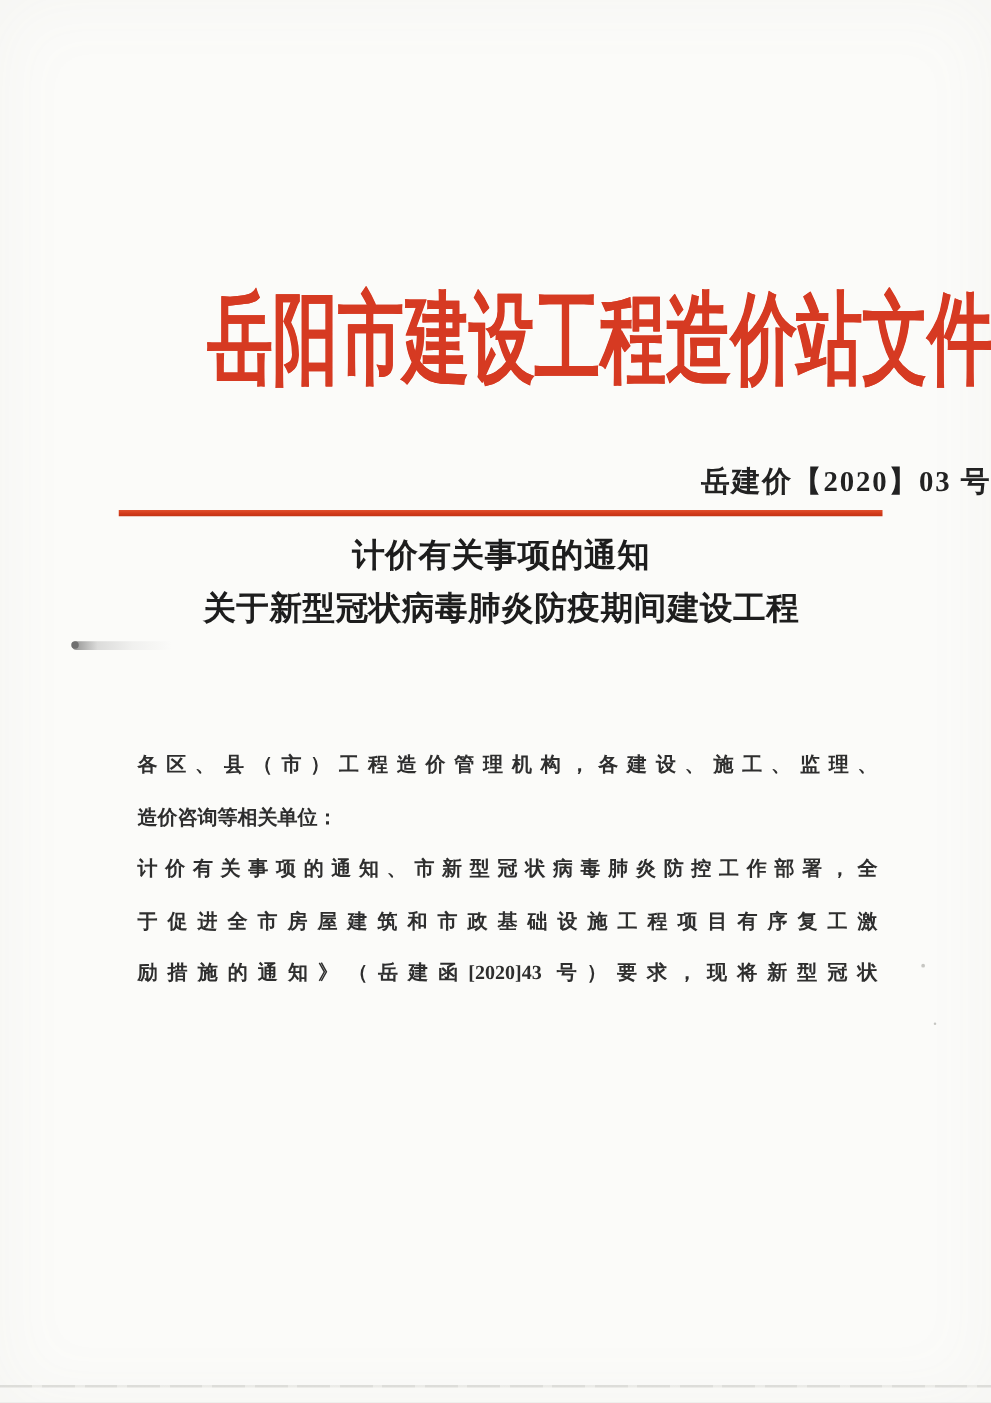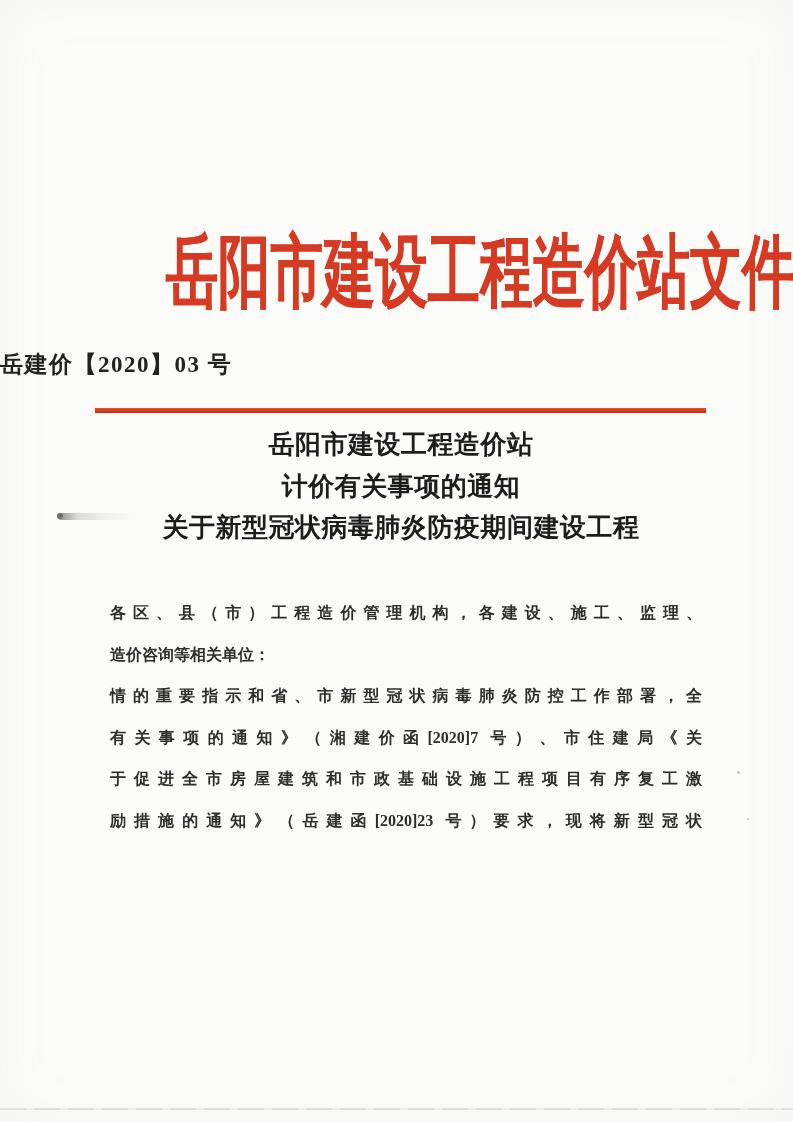--- a/index.html
+++ b/index.html
@@ -32,22 +32,22 @@
     font-size:80px;
     font-weight:700;
     color:var(--red);
     transform:scaleX(0.655);
     transform-origin:50% 50%;
     letter-spacing:0;
     text-shadow:0.5px 0 0 var(--red);
   }
   
   .docnum{
-    position:absolute;top:349px;left:0;right:0;
-    text-align:left;
+    position:absolute;top:370px;left:0;right:0;
+    text-align:right;
     font-size:23px;
     font-weight:600;
     color:#222;
     letter-spacing:1.5px;
   }
   
   .redline{
     position:absolute;top:408px;left:95px;
     width:611px;height:5px;
     background:linear-gradient(to bottom,#e1502e,var(--line-red) 55%,#c03315);
@@ -109,33 +109,31 @@
 
   <div class="agency">
     <span class="inner">岳阳市建设工程造价站文件</span>
   </div>
 
   <div class="docnum">岳建价【2020】03 号</div>
 
   <div class="redline"></div>
 
   <div class="title">
-      <div class="title-line">岳阳市建设工程造价站</div>
       <div class="title-line">计价有关事项的通知</div>
       <div class="title-line">关于新型冠状病毒肺炎防疫期间建设工程</div>
     </div>
 
   <div class="smudge"></div>
 
   <div class="body">
       <div class="line justify">各区、县（市）工程造价管理机构，各建设、施工、监理、</div>
       <div class="line">造价咨询等相关单位：</div>
-      <div class="line justify">情的重要指示和省、市新型冠状病毒肺炎防控工作部署，全</div>
-      <div class="line justify">有关事项的通知》（湘建价函[2020]7 号）、市住建局《关</div>
+      <div class="line justify">计价有关事项的通知、市新型冠状病毒肺炎防控工作部署，全</div>
       <div class="line justify">于促进全市房屋建筑和市政基础设施工程项目有序复工激</div>
-      <div class="line justify">励措施的通知》（岳建函[2020]23 号）要求，现将新型冠状</div>
+      <div class="line justify">励措施的通知》（岳建函[2020]43 号）要求，现将新型冠状</div>
     </div>
 
   <div class="speck s1"></div>
   <div class="speck s2"></div>
   <div class="bottomline"></div>
 
 </div>
 
 </body></html>

